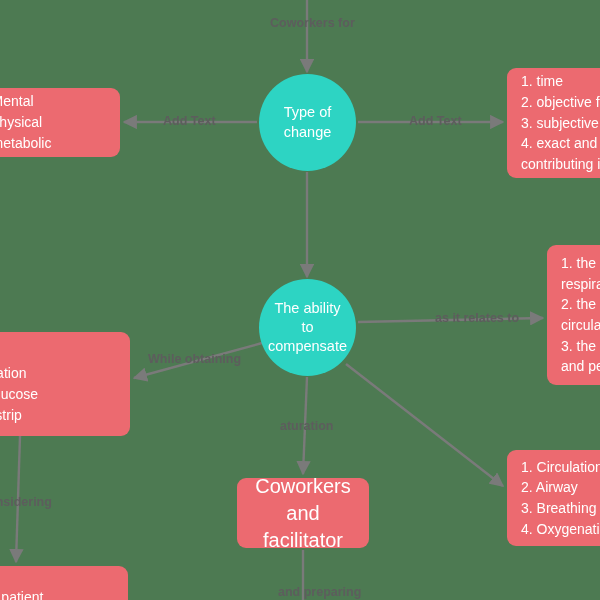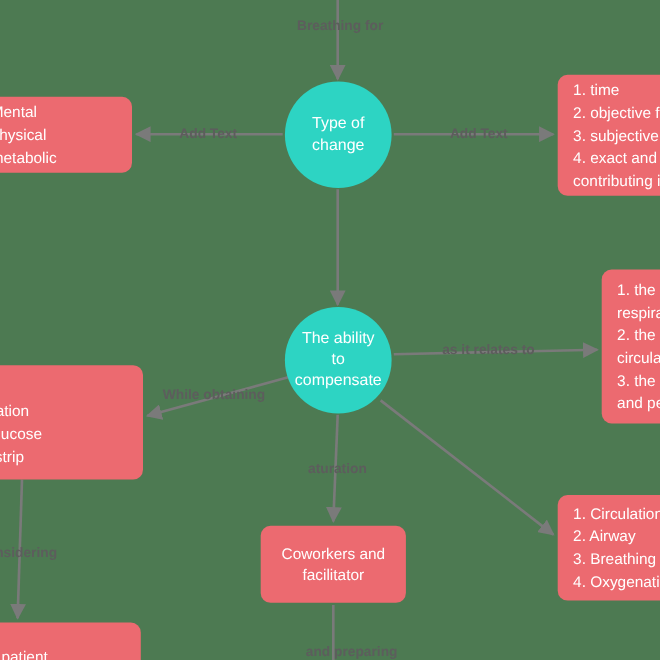--- a/index.html
+++ b/index.html
@@ -50,21 +50,21 @@
     display: flex;
     flex-direction: column;
     justify-content: center;
     font-size: 14px;
     line-height: 1.48;
     padding: 10px 14px;
   }
   .box-node.centered {
     align-items: center;
     text-align: center;
-    font-size: 14px;
+    font-size: 20px;
     line-height: 1.35;
   }
   .box-node .line {
     white-space: nowrap;
   }
 
   
   #node-type-of-change      { left: 259px; top: 74px;  width: 97px;  height: 97px; }
   #node-ability-compensate  { left: 259px; top: 279px; width: 97px;  height: 97px; }
 
@@ -80,21 +80,21 @@
   .edge-label {
     position: absolute;
     color: #5d5d5d;
     font-size: 12.5px;
     font-weight: bold;
     white-space: nowrap;
   }
   #label-evaluate-for      { left: 270px; top: 16px; }
   #label-add-text-left     { left: 163px; top: 114px; }
   #label-add-text-right    { left: 409px; top: 114px; }
-  #label-as-it-relates-to  { left: 402px; top: 311px; }
+  #label-as-it-relates-to  { left: 435px; top: 311px; }
   #label-while-obtaining   { left: 148px; top: 352px; }
   #label-notifying         { left: 280px; top: 419px; }
   #label-while-rapidly     { left: 359px; top: 415px; }
   #label-considering       { left: -12px; top: 495px; }
   #label-and-preparing     { left: 278px; top: 585px; }
 </style>
 </head>
 <body>
 
 <div id="canvas">
@@ -173,21 +173,21 @@
   </div>
 
   <div class="node box-node centered" id="node-coworkers">
     <span>Coworkers and facilitator</span>
   </div>
 
   <div class="node box-node" id="node-the-patient">
     <span class="line">the patient</span>
   </div>
 
-  <span class="edge-label" id="label-evaluate-for">Breathing for</span>
+  <span class="edge-label" id="label-evaluate-for">Coworkers for</span>
   <span class="edge-label" id="label-add-text-left">Add Text</span>
   <span class="edge-label" id="label-add-text-right">Add Text</span>
   <span class="edge-label" id="label-as-it-relates-to">as it relates to</span>
   <span class="edge-label" id="label-while-obtaining">While obtaining</span>
   <span class="edge-label" id="label-notifying">aturation</span>
   <span class="edge-label" id="label-considering">onsidering</span>
   <span class="edge-label" id="label-and-preparing">and preparing</span>
 
 </div>
 

